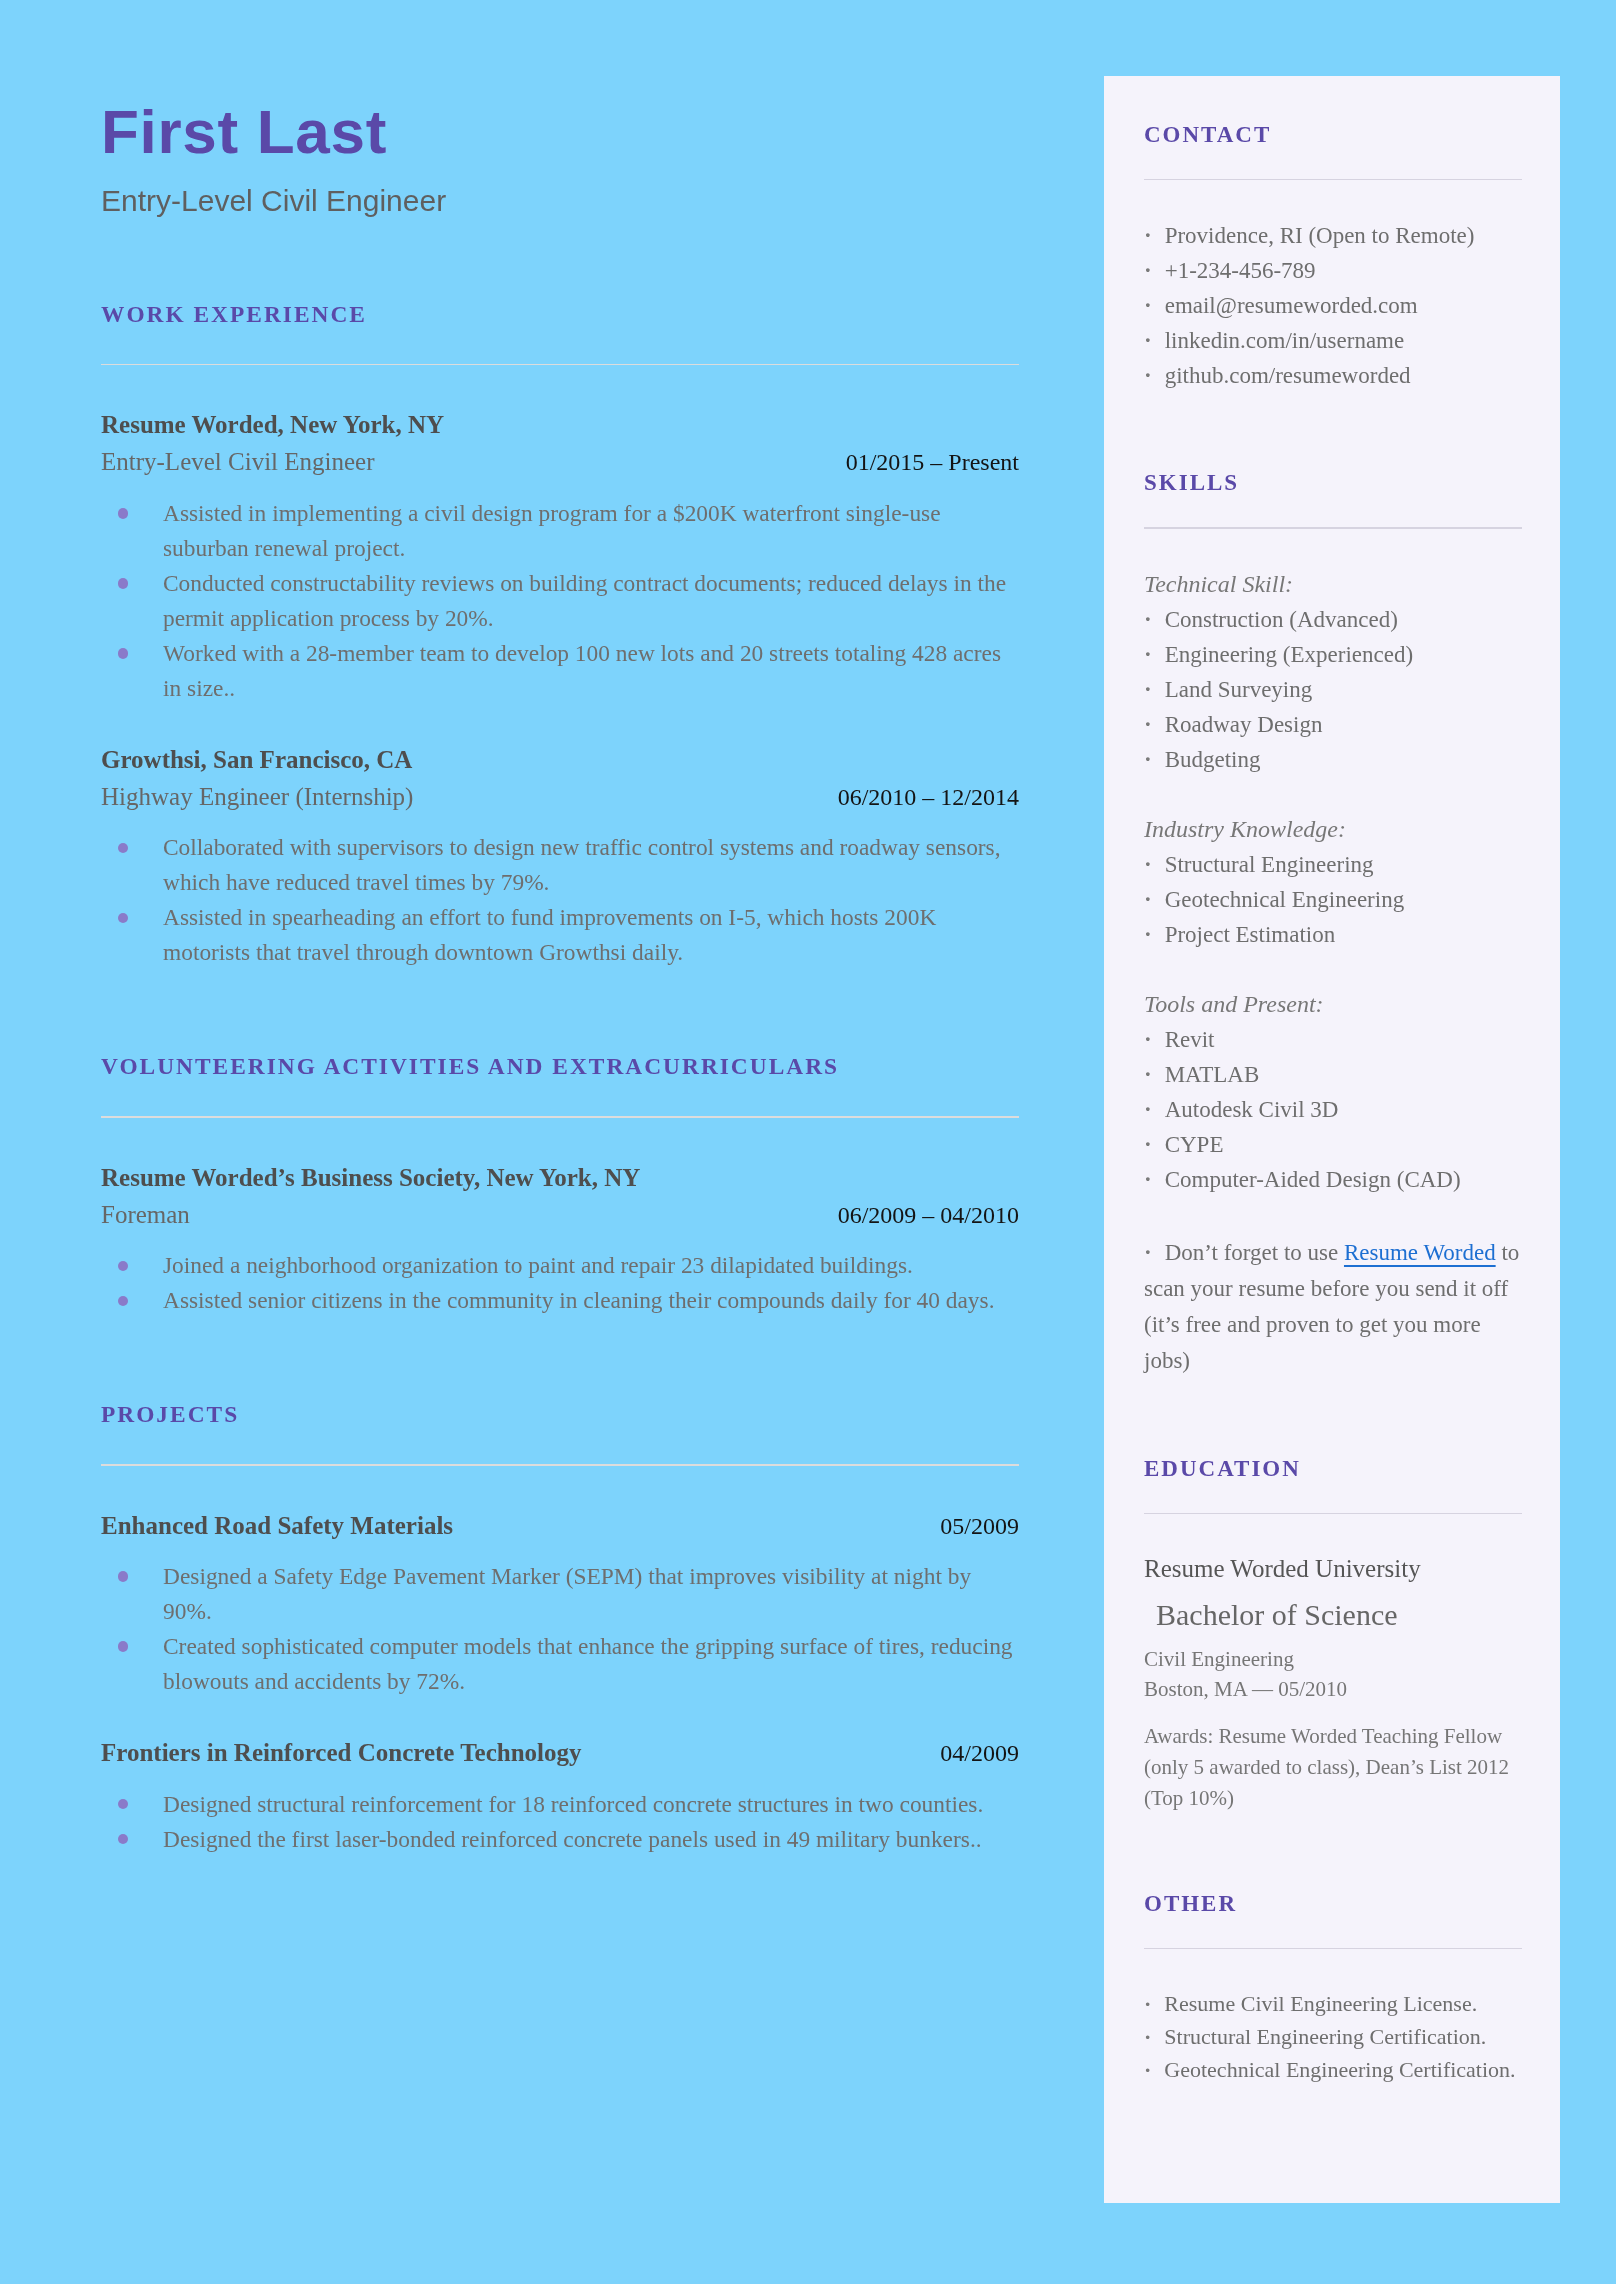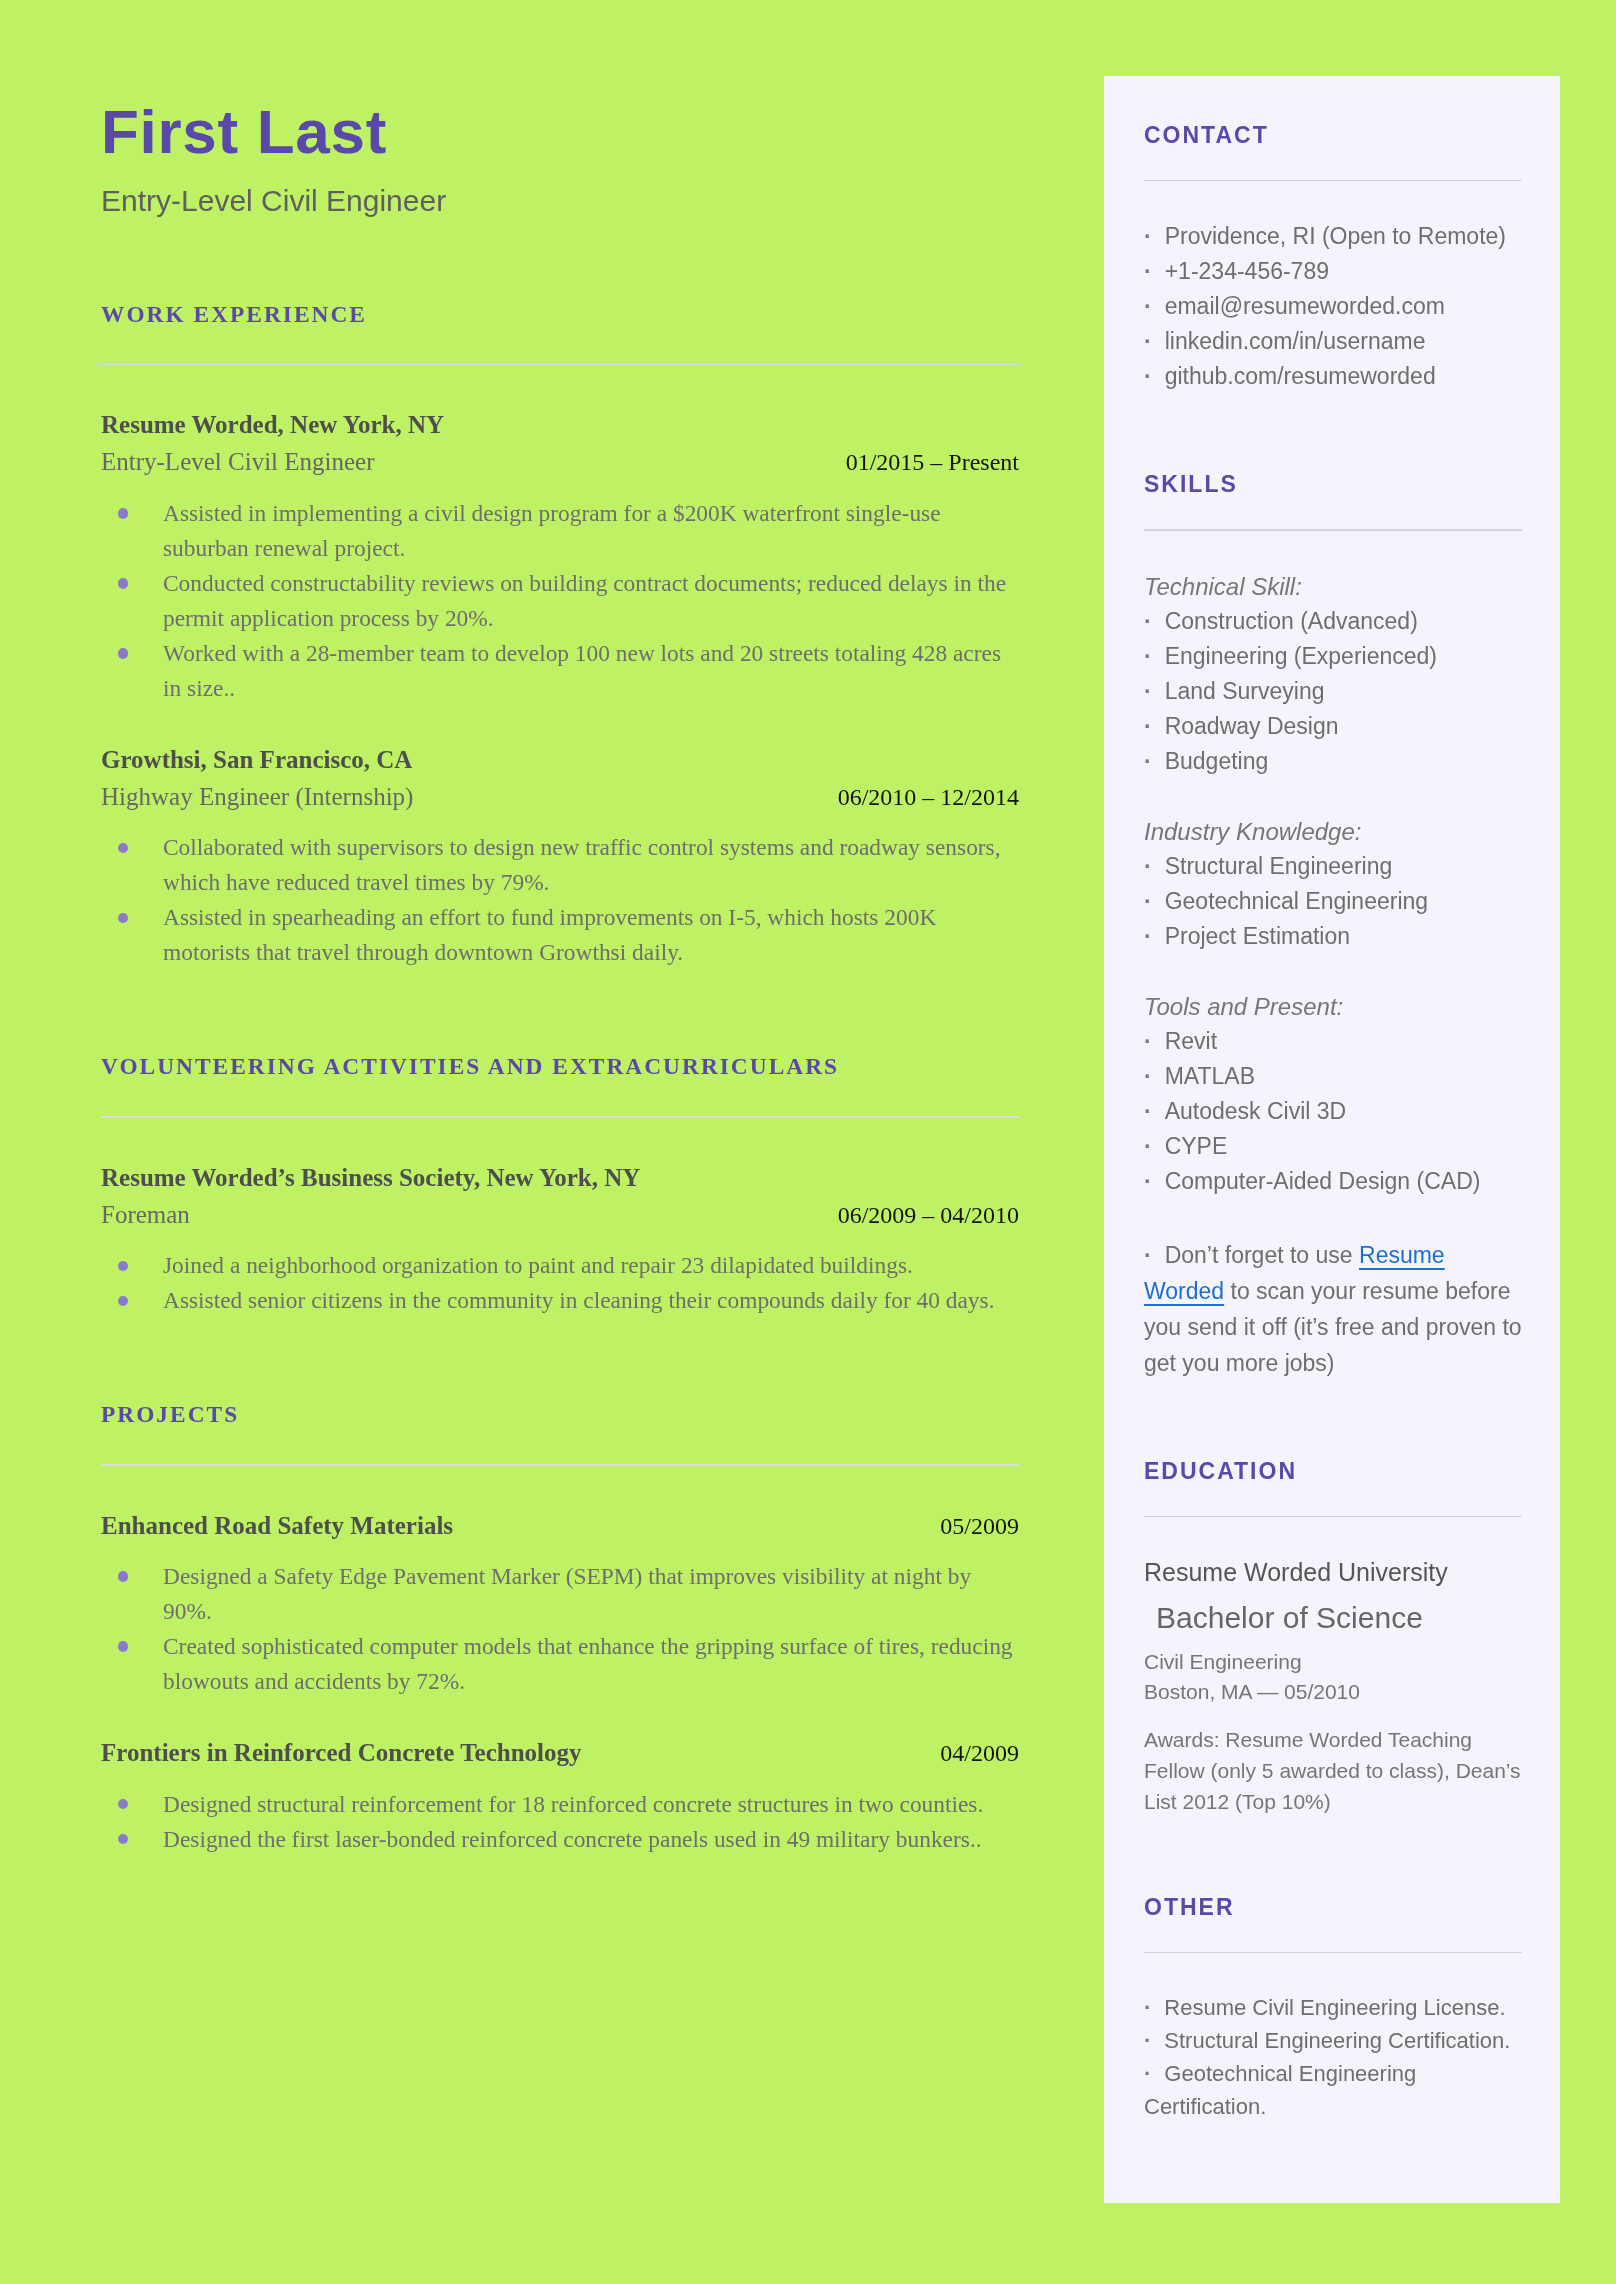--- a/index.html
+++ b/index.html
@@ -1,19 +1,19 @@
 <!DOCTYPE html>
 <html style="font-size:10.4px"><head>
 <meta charset="utf-8">
 <style>
   html,body{margin:0;padding:0;background:#ffffff;}
   .page{
     position:relative;
     width:1617px;height:2284px;
-    background:#bef264;
+    background:#7dd3fc;
     overflow:hidden;
     font-family:"Liberation Sans","DejaVu Sans",sans-serif;
     color:#6e6e6e;
   }
   
   .main{
     position:absolute;left:101px;top:98px;width:918px;
   }
   .name{
     margin:0;
@@ -63,20 +63,21 @@
     width:10.4px;height:10.4px;border-radius:50%;
     background:#8a7ac9;
   }
   
   .sidebar{
     position:absolute;left:1104px;top:76px;
     width:456px;height:2127px;
     background:#f5f3fb;
     box-sizing:border-box;
     padding:46px 38px 39px 40px;
+    font-family:Liberation Serif, serif;
   }
   .side-section{margin-top:0;}
   .side-section + .side-section{margin-top:77px;}
   .side-heading{
     margin:0;font-size:23px;font-weight:700;letter-spacing:2px;
     color:#5a49a8;text-transform:uppercase;
   }
   .side-item{
     font-size:23px;line-height:35px;color:#6e6e6e;
   }

